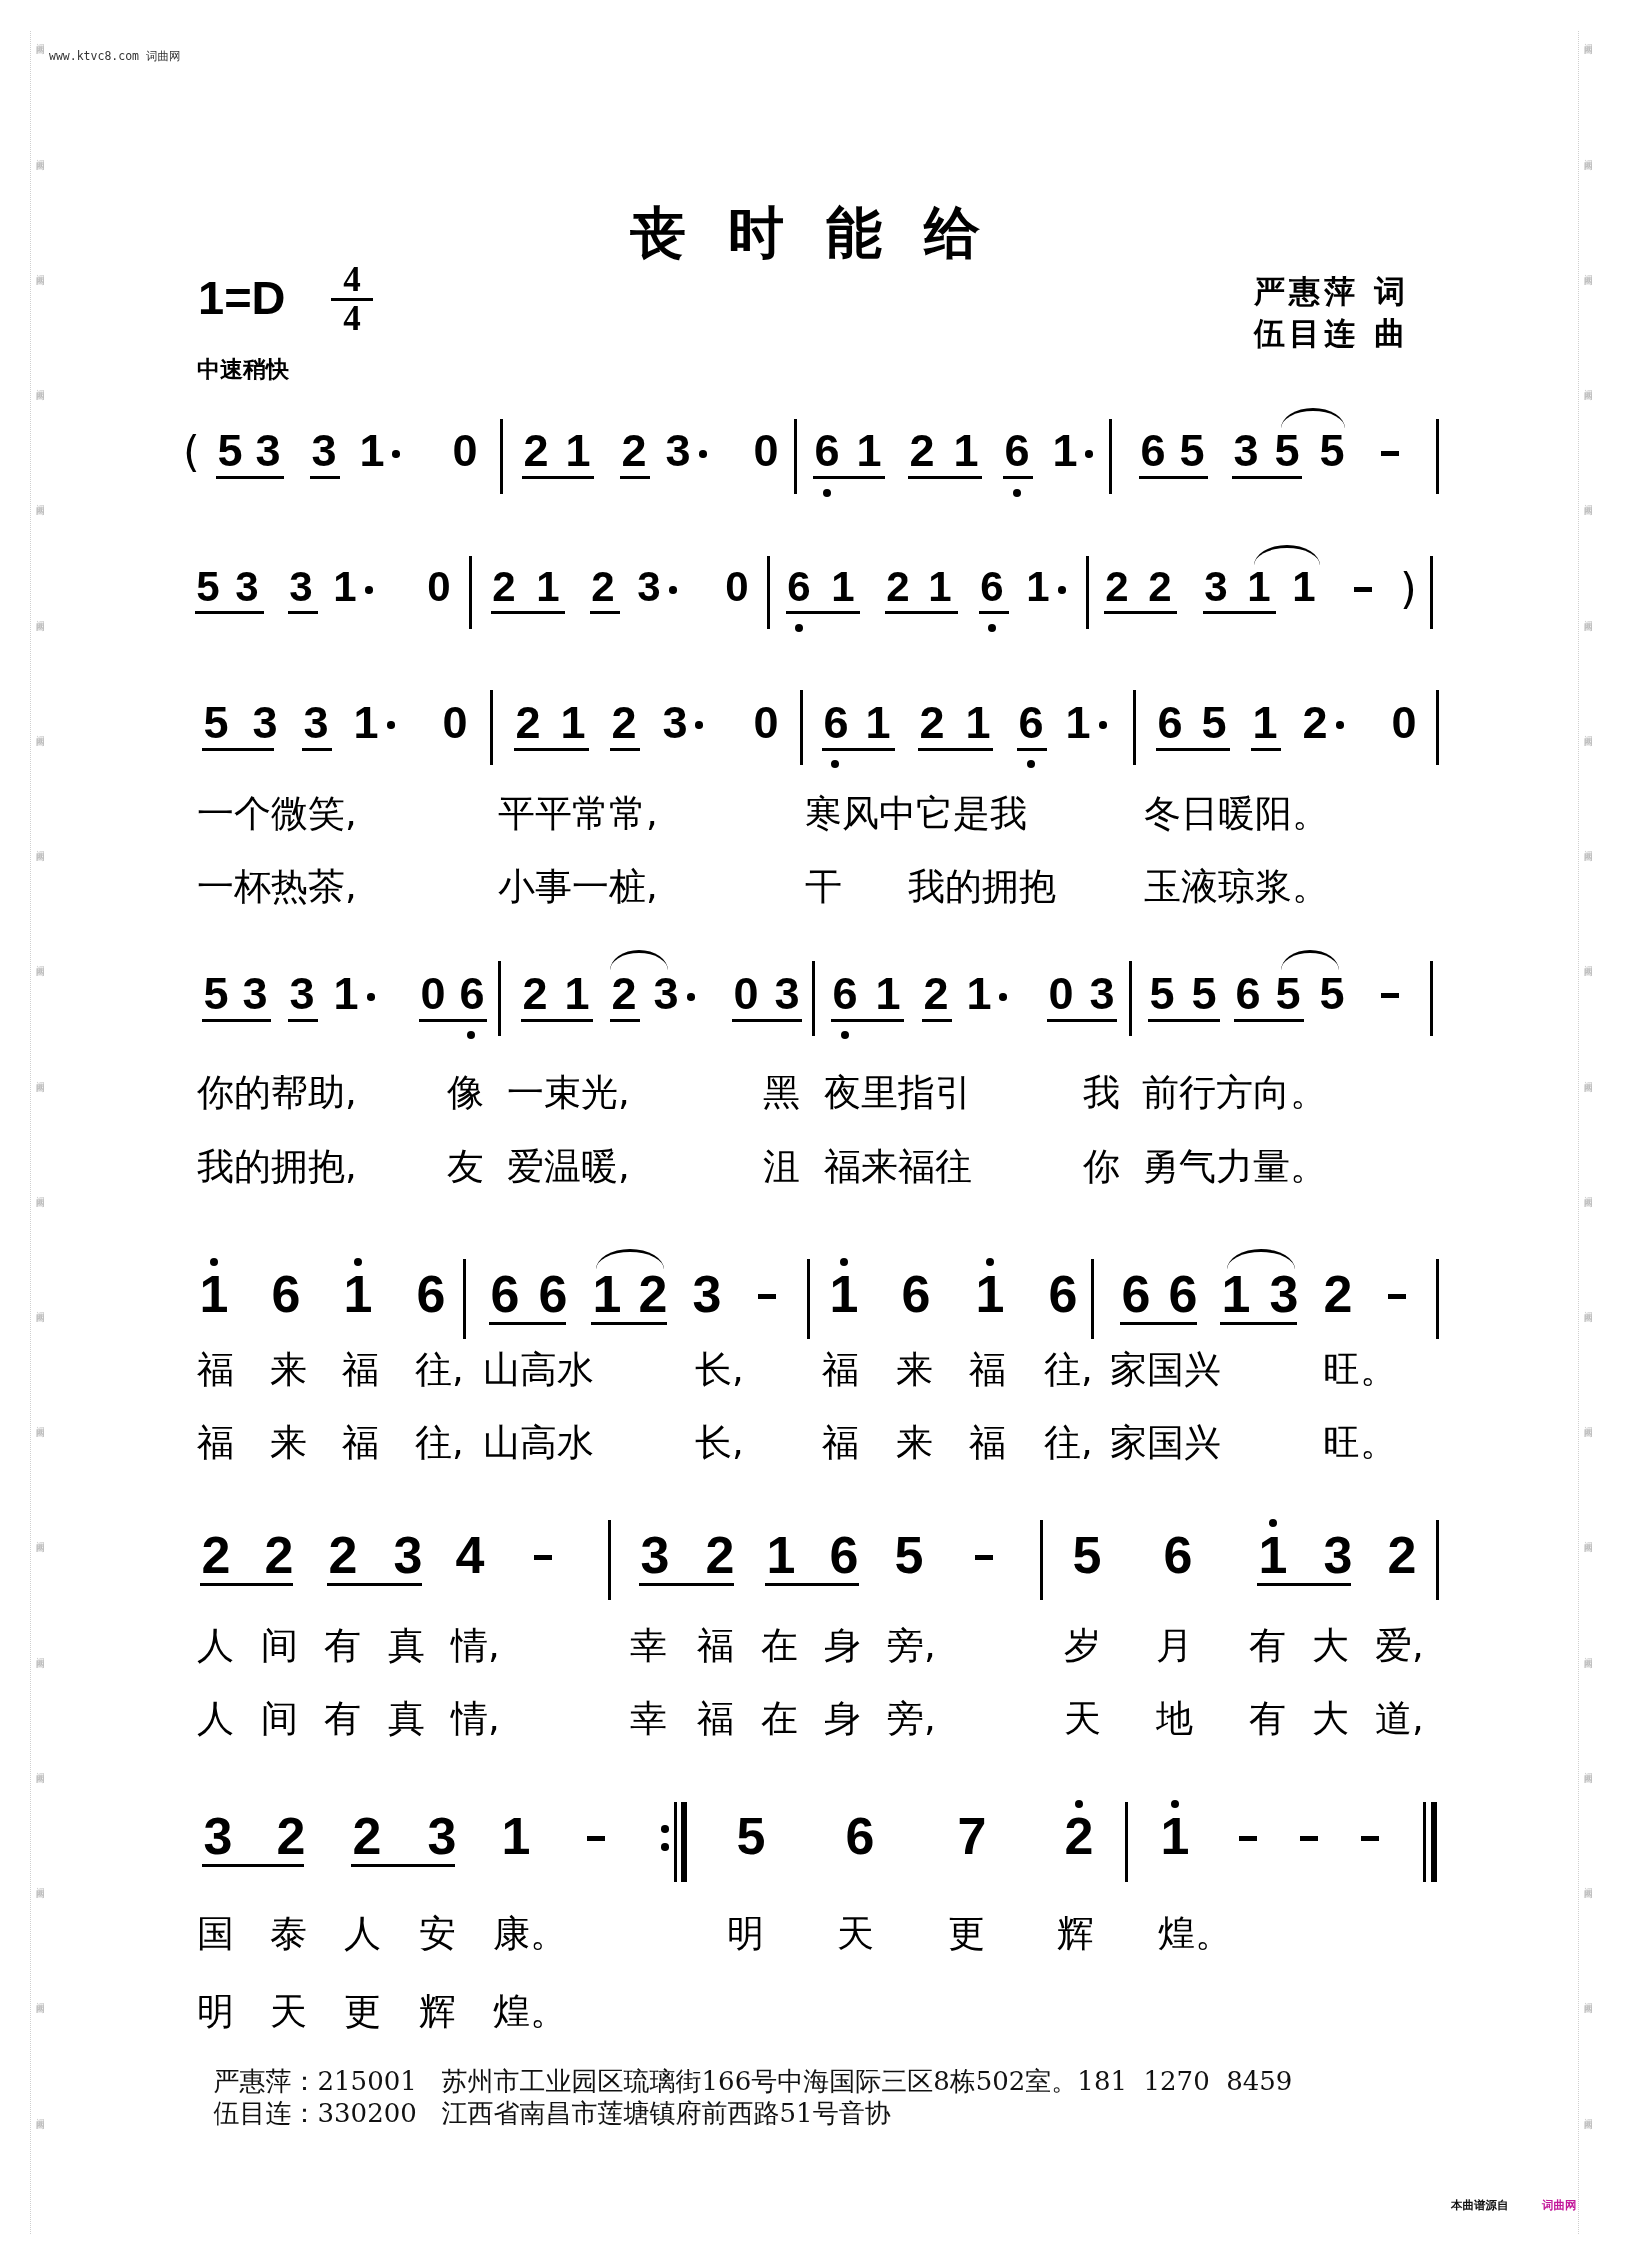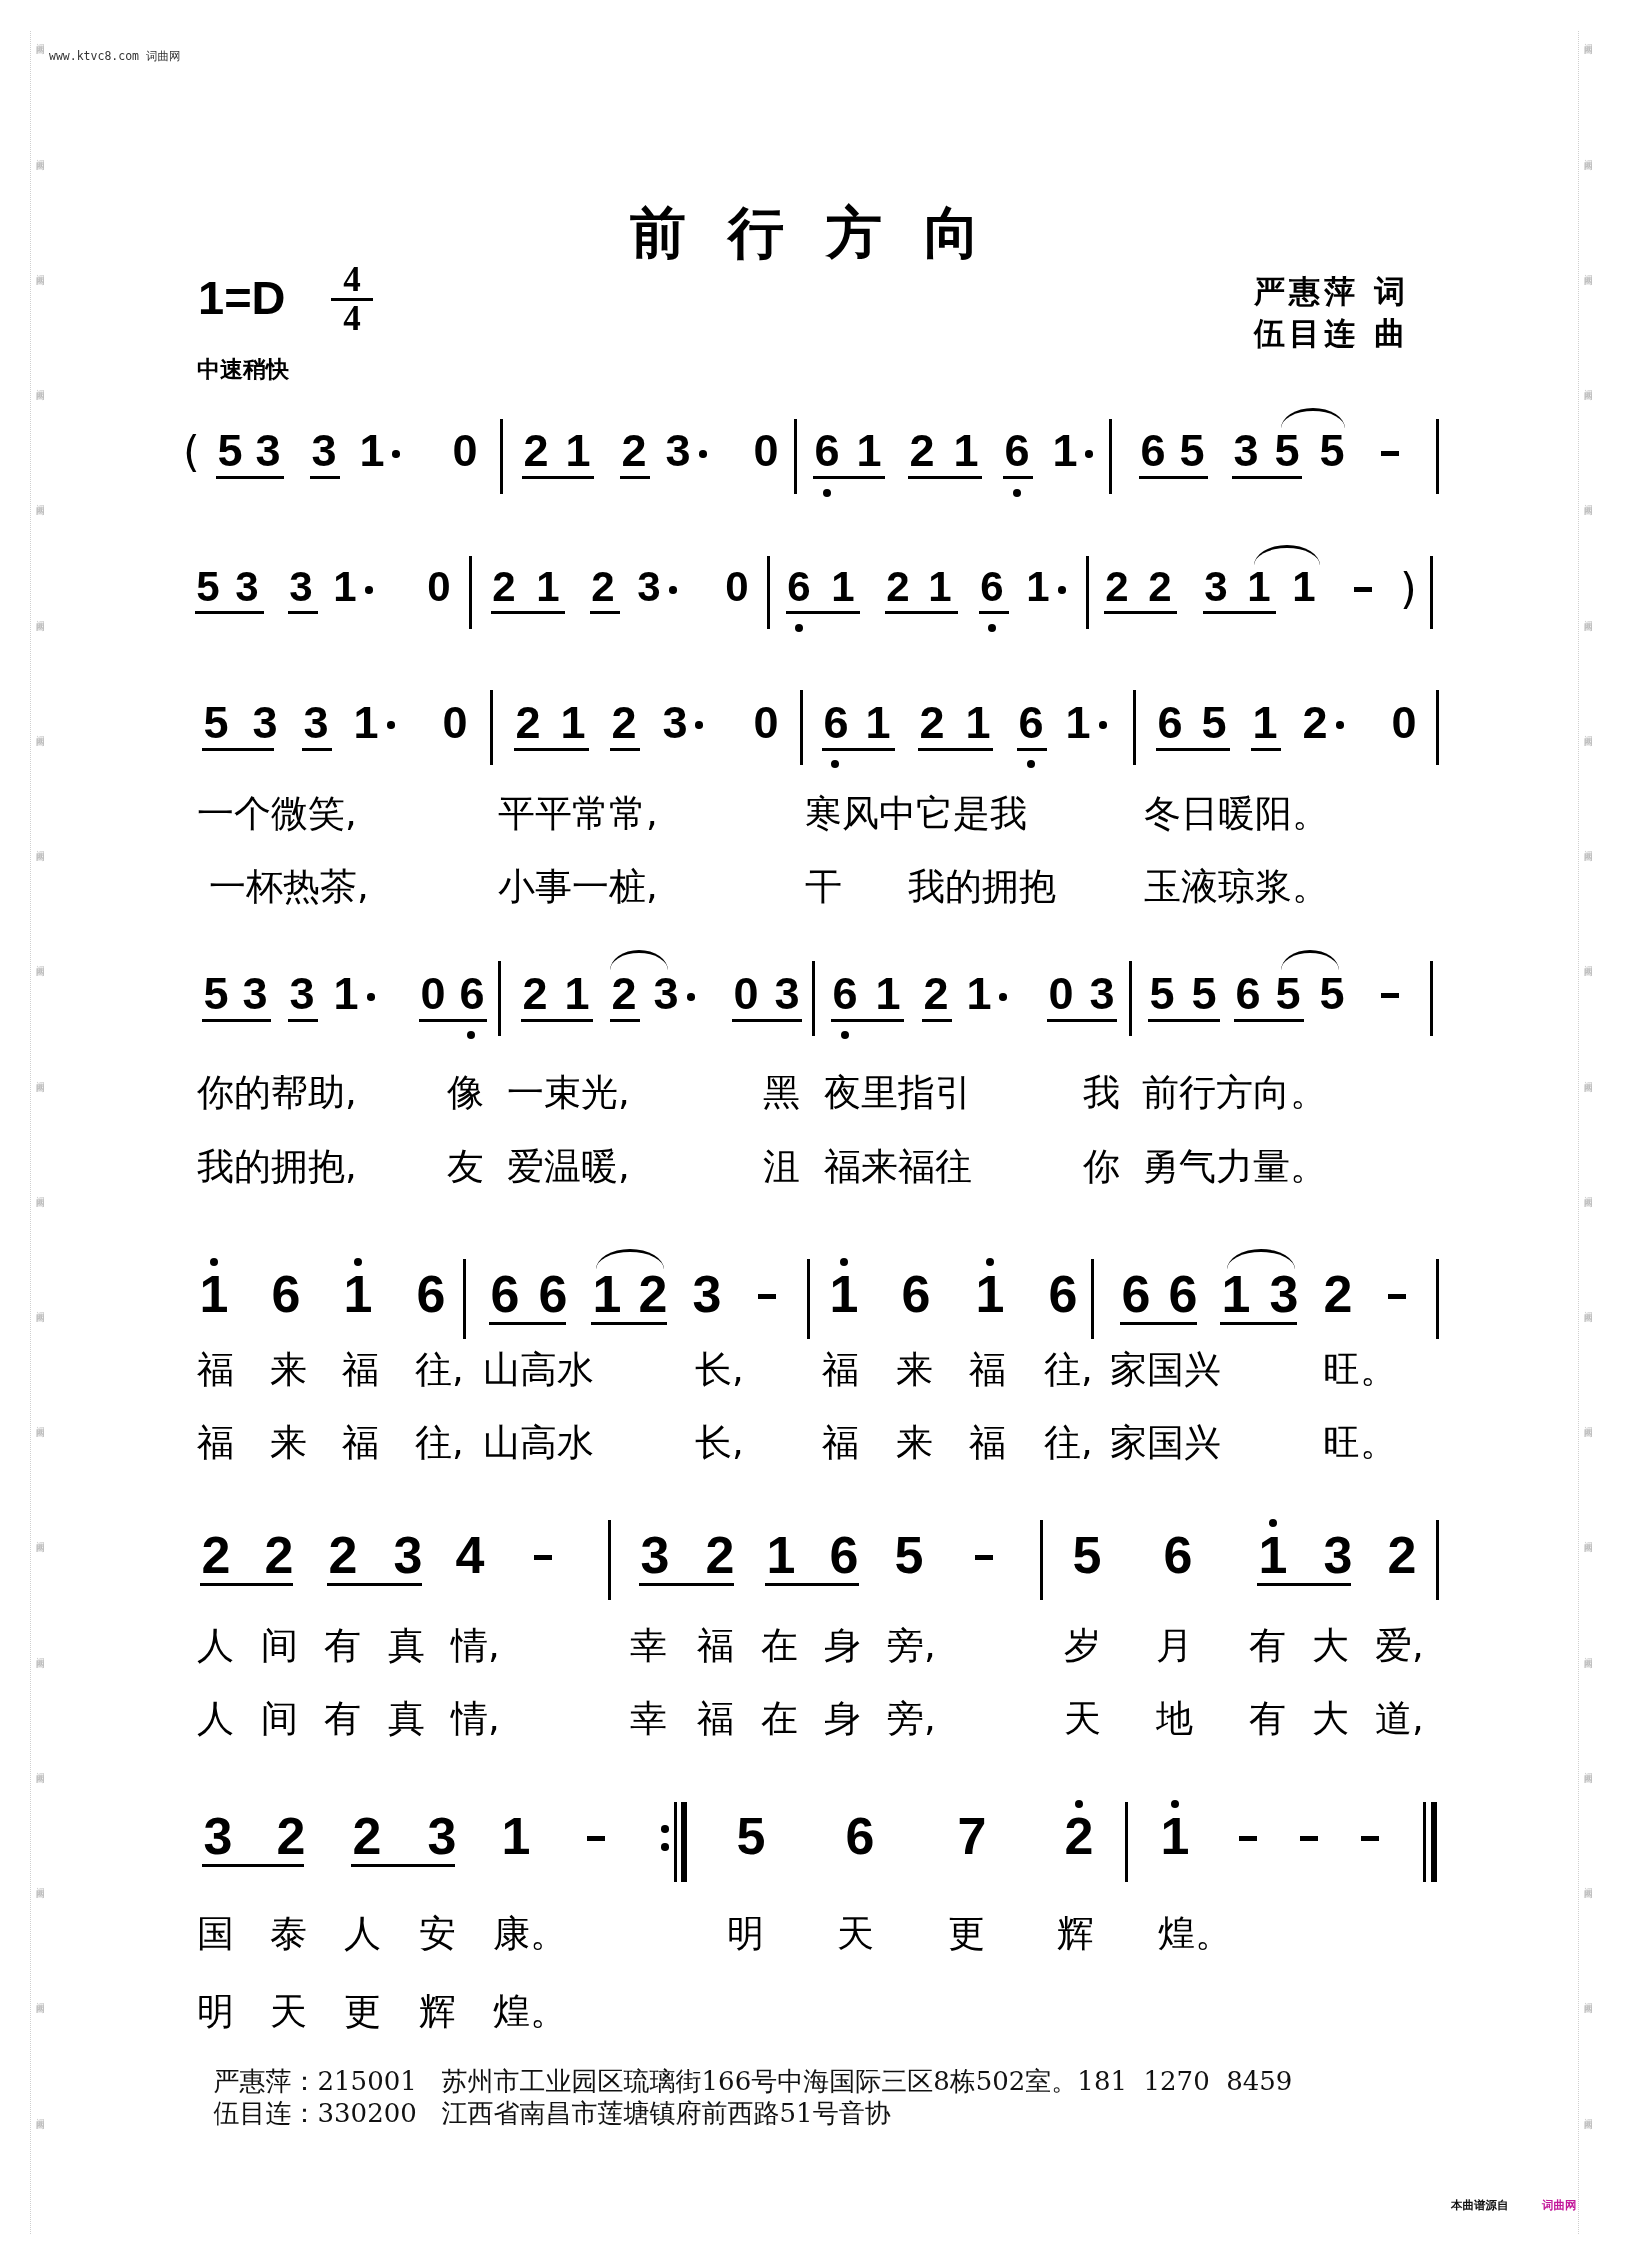--- a/index.html
+++ b/index.html
@@ -78,21 +78,21 @@
     <span class="wm" style="top: 1849px;">词曲网</span>
     <span class="wm" style="top: 1964px;">词曲网</span>
     <span class="wm" style="top: 2080px;">词曲网</span>
   </div>
 
 <div class="abs site-url">
   <span>www.ktvc8.com</span>
   <span class="cn">词曲网</span>
 </div>
 
-<div class="abs title">前行方向</div>
+<div class="abs title">丧时能给</div>
 
 <div class="abs key">1=D</div>
 <div class="abs timesig">
   <span class="num">4</span>
   <span class="bar"></span>
   <span class="num">4</span>
 </div>
 <div class="abs tempo">中速稍快</div>
 
 <div class="abs credits">
@@ -629,21 +629,21 @@
       <span class="barline" style="left: 674px; top: 1802px; height: 80px;"></span>
       <span class="barline thick" style="left: 681px; top: 1802px; height: 80px;"></span>
       <span class="barline" style="left: 1125px; top: 1802px; height: 80px;"></span>
       <span class="barline" style="left: 1423px; top: 1802px; height: 80px;"></span>
       <span class="barline thick" style="left: 1431px; top: 1802px; height: 80px;"></span>
     </div>
     <span class="lyric" style="left: 197px; top: 793px;">一个微笑,</span>
     <span class="lyric" style="left: 498px; top: 793px;">平平常常,</span>
     <span class="lyric" style="left: 805px; top: 793px;">寒风中它是我</span>
     <span class="lyric" style="left: 1144px; top: 793px;">冬日暖阳。</span>
-    <span class="lyric" style="left: 209px; top: 866px;">一杯热茶,</span>
+    <span class="lyric" style="left: 197px; top: 866px;">一杯热茶,</span>
     <span class="lyric" style="left: 498px; top: 866px;">小事一桩,</span>
     <span class="lyric" style="left: 805px; top: 866px;">干</span>
     <span class="lyric" style="left: 908px; top: 866px;">我的拥抱</span>
     <span class="lyric" style="left: 1144px; top: 866px;">玉液琼浆。</span>
     <span class="lyric" style="left: 197px; top: 1072px;">你的帮助,</span>
     <span class="lyric" style="left: 447px; top: 1072px;">像</span>
     <span class="lyric" style="left: 507px; top: 1072px;">一束光,</span>
     <span class="lyric" style="left: 763px; top: 1072px;">黑</span>
     <span class="lyric" style="left: 824px; top: 1072px;">夜里指引</span>
     <span class="lyric" style="left: 1083px; top: 1072px;">我</span>

